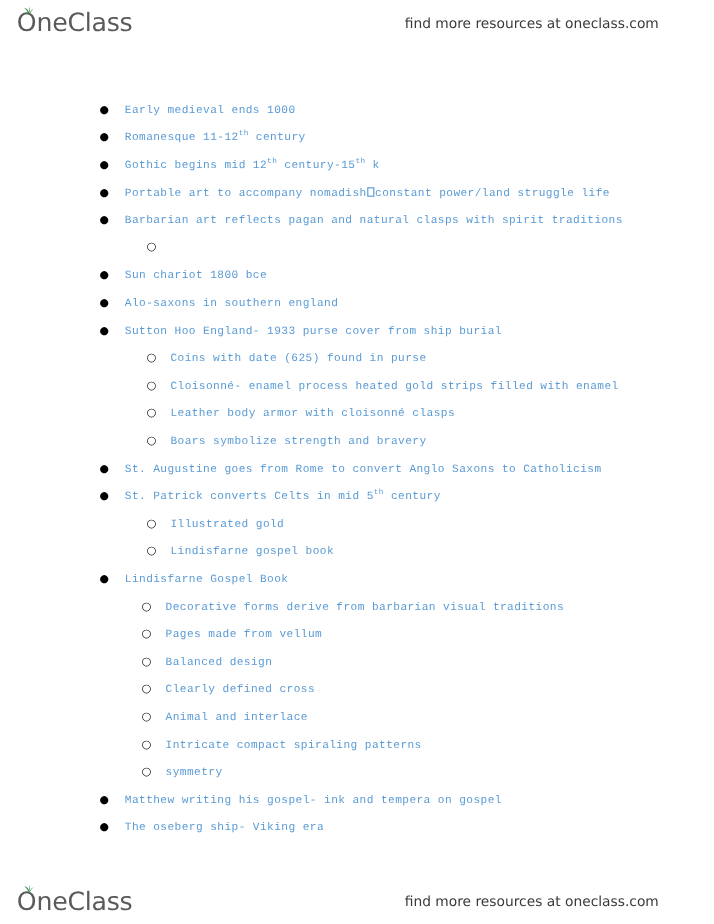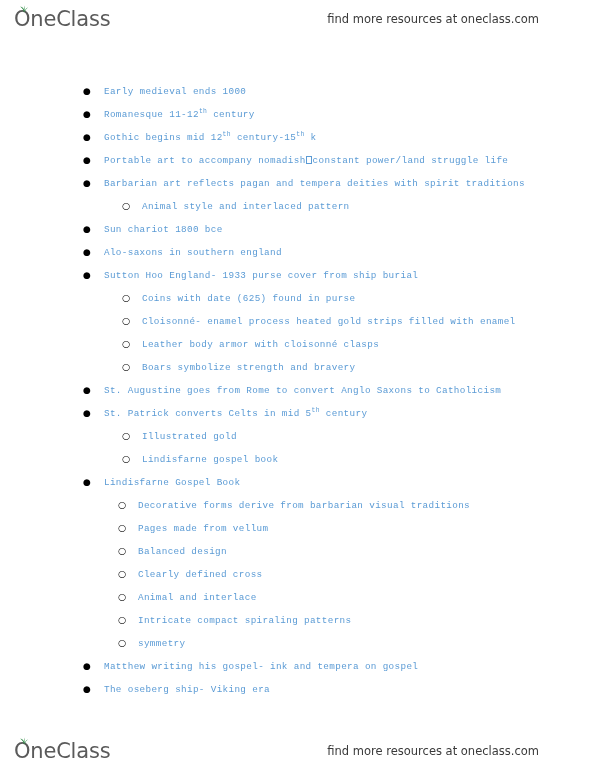--- a/index.html
+++ b/index.html
@@ -50,21 +50,21 @@
     position: absolute;
     top: -4px;
     left: 5px;
     width: 10px;
     height: 8px;
     pointer-events: none;
   }
 
   .banner-tagline {
     position: absolute;
-    right: 34px;
+    right: 24px;
     font-family: "DejaVu Sans", sans-serif;
     font-size: 11.5px;
     color: #3a3a3a;
     white-space: nowrap;
   }
 
   
   .notes {
     position: absolute;
     top: 86px;
@@ -149,25 +149,24 @@
     <div class="note-item lvl1">
       <span class="marker">●</span>
       <span class="note-text">Gothic begins mid 12<sup>th</sup> century-15<sup>th</sup> k</span>
     </div>
     <div class="note-item lvl1">
       <span class="marker">●</span>
       <span class="note-text">Portable art to accompany nomadish<span class="missing-glyph"></span>constant power/land struggle life</span>
     </div>
     <div class="note-item lvl1">
       <span class="marker">●</span>
-      <span class="note-text">Barbarian art reflects pagan and tempera deities with spirit traditions</span>
-    </div>
-    <div class="note-item lvl2">
-      <span class="marker">○</span>
-      <span class="note-text">Animal style and interlaced pattern</span>
+      <span class="note-text">Barbarian art reflects pagan and natural clasps with spirit traditions</span>
+    </div>
+    <div class="note-item lvl2">
+      <span class="marker">○</span>
     </div>
     <div class="note-item lvl1">
       <span class="marker">●</span>
       <span class="note-text">Sun chariot 1800 bce</span>
     </div>
     <div class="note-item lvl1">
       <span class="marker">●</span>
       <span class="note-text">Alo-saxons in southern england</span>
     </div>
     <div class="note-item lvl1">

